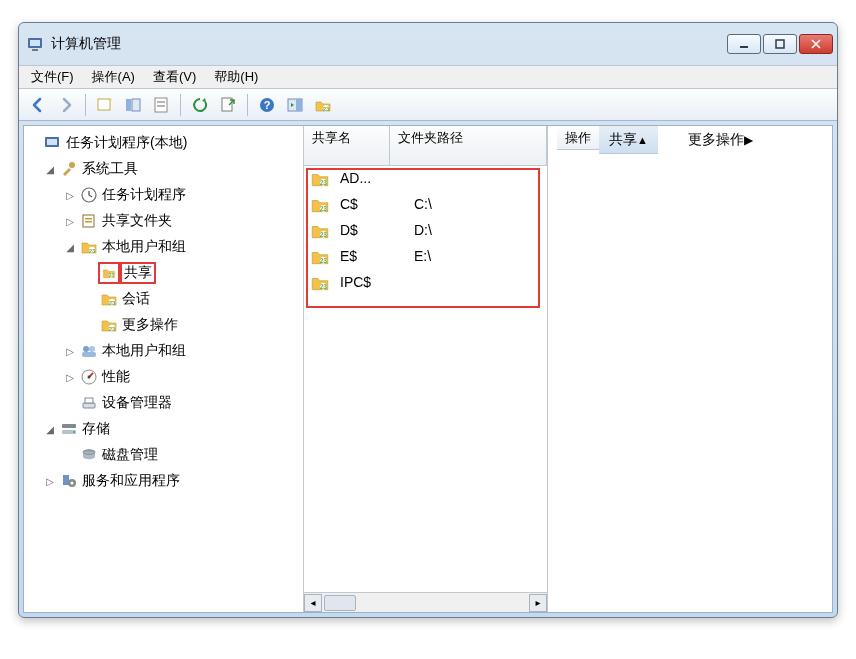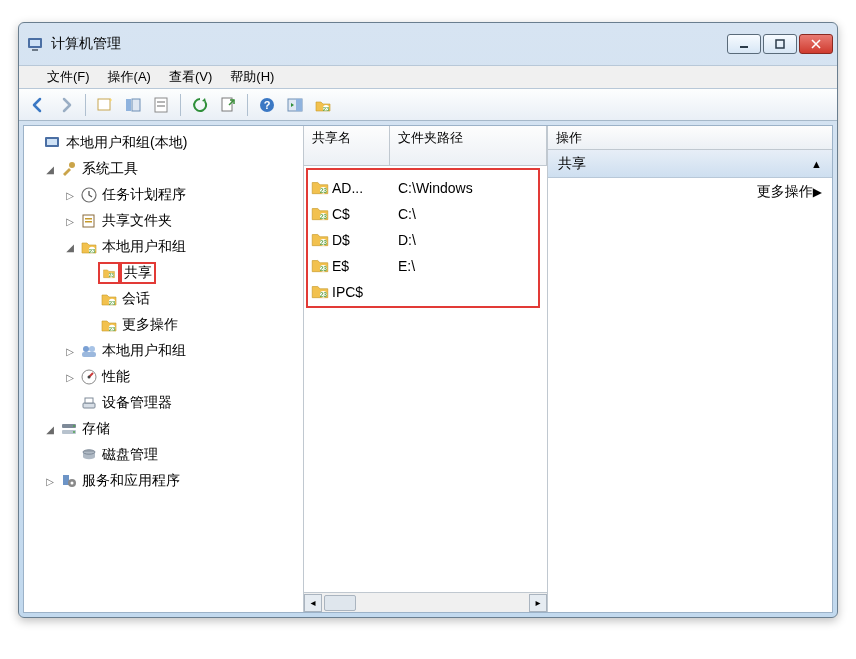--- a/index.html
+++ b/index.html
@@ -25,21 +25,21 @@
     width: 34px; height: 20px; border-radius: 3px; border: 1px solid #5a6b7a;
     background: linear-gradient(to bottom,#f7fbff,#d7e6f5); display:flex;align-items:center;justify-content:center;
     font-size: 11px;
   }
   .winbtn.close { background: linear-gradient(to bottom,#e97b73,#cf3b2f); color:#fff; border-color:#8a2a22; font-weight:bold;}
   .winbtn svg { width:10px; height:10px; }
 
   
   .menubar {
     height: 24px; background: #f0f0f0; border-top:1px solid #b8c8d8; border-bottom:1px solid #b8c8d8;
-    display: flex; align-items: center; padding-left: 28px; gap: 18px; font-size: 13px;
+    display: flex; align-items: center; padding-left: 12px; gap: 18px; font-size: 13px;
   }
   .menuitem { cursor: default; }
 
   
   .toolbar {
     height: 32px; background: linear-gradient(to bottom,#fdfefe,#e9eff6);
     border-bottom: 1px solid #a6b8c9;
     display: flex; align-items: center; padding: 0 6px; gap: 2px;
   }
   .tb-sep { width:1px; height:22px; background:#b0c0d0; margin:0 4px; }
@@ -68,31 +68,31 @@
   
   .list-panel {
     width: 244px; border-right:1px solid #c0c8d0; display:flex; flex-direction:column; font-size:14px;
     position: relative;
   }
   .list-header { height: 40px; display:flex; border-bottom:1px solid #c0c8d0; background:linear-gradient(#fdfdfd,#ecf0f5); }
   .list-header .col { padding:3px 8px; border-right:1px solid #c0c8d0; font-size:13px; }
   .col-name { width: 86px; }
   .col-path { flex:1; }
   .list-body { flex:1; position:relative; padding-top:4px; }
-  .list-row { display:flex; align-items:flex-end; height:26px; }
+  .list-row { display:flex; align-items:flex-start; height:26px;gap:8px; }
   .list-row .row-icon { width:20px; height:18px; margin-left:6px; margin-right:2px; display:flex;align-items:center;justify-content:center; }
   .list-row .cell-name { width:58px; overflow:hidden; text-overflow:ellipsis; white-space:nowrap; }
   .list-row .cell-path { flex:1; padding-left:8px; }
   .red-box { position:absolute; left:2px; top:2px; width:234px; height:140px; border:2px solid #e23a36; pointer-events:none; }
   .list-scroll { height:20px; border-top:1px solid #c0c8d0; background:#f0f0f0; display:flex;align-items:center; }
   .list-scroll .arrow { width:18px;height:18px;border:1px solid #aab4bf;background:#e6ecf2;display:flex;align-items:center;justify-content:center;font-size:10px; }
   .list-scroll .thumb { width:32px;height:16px;border:1px solid #aab4bf;background:#dfe6ed;margin-left:2px;border-radius:2px; }
 
   
-  .actions-panel { flex:1; display:flex; flex-direction:column; font-size:14px; }
+  .actions-panel { flex:1; display:flex; font-size:14px;margin-left:9px; }
   .actions-header { height:24px; border-bottom:1px solid #c0c8d0; background:linear-gradient(#fdfdfd,#ecf0f5); padding:3px 8px; font-size:13px; }
   .action-section {
     height:28px; background: linear-gradient(#e7eef7,#cedff0);
     display:flex; align-items:center; justify-content:space-between; padding:0 10px;
     border-bottom:1px solid #b8c8d8;
   }
   .action-section .arrow-up { font-size:11px; }
   .action-item { height:28px; display:flex; align-items:center; justify-content:flex-end; padding:0 10px 0 30px; }
   .action-item .chev { font-size:12px; }
 
@@ -219,21 +219,21 @@
 
     <div class="tree-panel">
       <div class="tree-node indent-0">
         <span class="disclose"></span>
         <span class="node-icon">
             <svg viewBox="0 0 18 18">
               <rect x="1" y="3" width="14" height="10" rx="1" class="ico-computer"></rect>
               <rect x="3" y="5" width="10" height="6" fill="#cfe2f6"></rect>
             </svg>
           </span>
-        <span class="node-label">本地用户和组(本地)</span>
+        <span class="node-label">任务计划程序(本地)</span>
       </div>
 
       <div class="tree-node indent-1">
         <span class="disclose">◢</span>
         <span class="node-icon">
             <svg viewBox="0 0 18 18">
               <path d="M3 14 l6 -6 l2 2 l-6 6 z" class="ico-wrench"></path>
               <circle cx="12" cy="5" r="3" fill="#caa44a"></circle>
             </svg>
           </span>
@@ -394,21 +394,20 @@
 
         <div class="list-row">
           <span class="row-icon">
               <svg viewBox="0 0 18 18">
                 <path d="M2 5 h5 l2 2 h7 v8 h-14 z" class="ico-folder"></path>
                 <circle cx="12" cy="12" r="3" fill="#fff"></circle>
                 <text x="12" y="14.5" text-anchor="middle" font-size="6" fill="#6aa84f" font-weight="bold">23</text>
               </svg>
             </span>
           <span class="cell-name">AD...</span>
-          <span class="cell-path">C:\Windows</span>
         </div>
         <div class="list-row">
           <span class="row-icon">
               <svg viewBox="0 0 18 18">
                 <path d="M2 5 h5 l2 2 h7 v8 h-14 z" class="ico-folder"></path>
                 <circle cx="12" cy="12" r="3" fill="#fff"></circle>
                 <text x="12" y="14.5" text-anchor="middle" font-size="6" fill="#6aa84f" font-weight="bold">23</text>
               </svg>
             </span>
           <span class="cell-name">C$</span>

